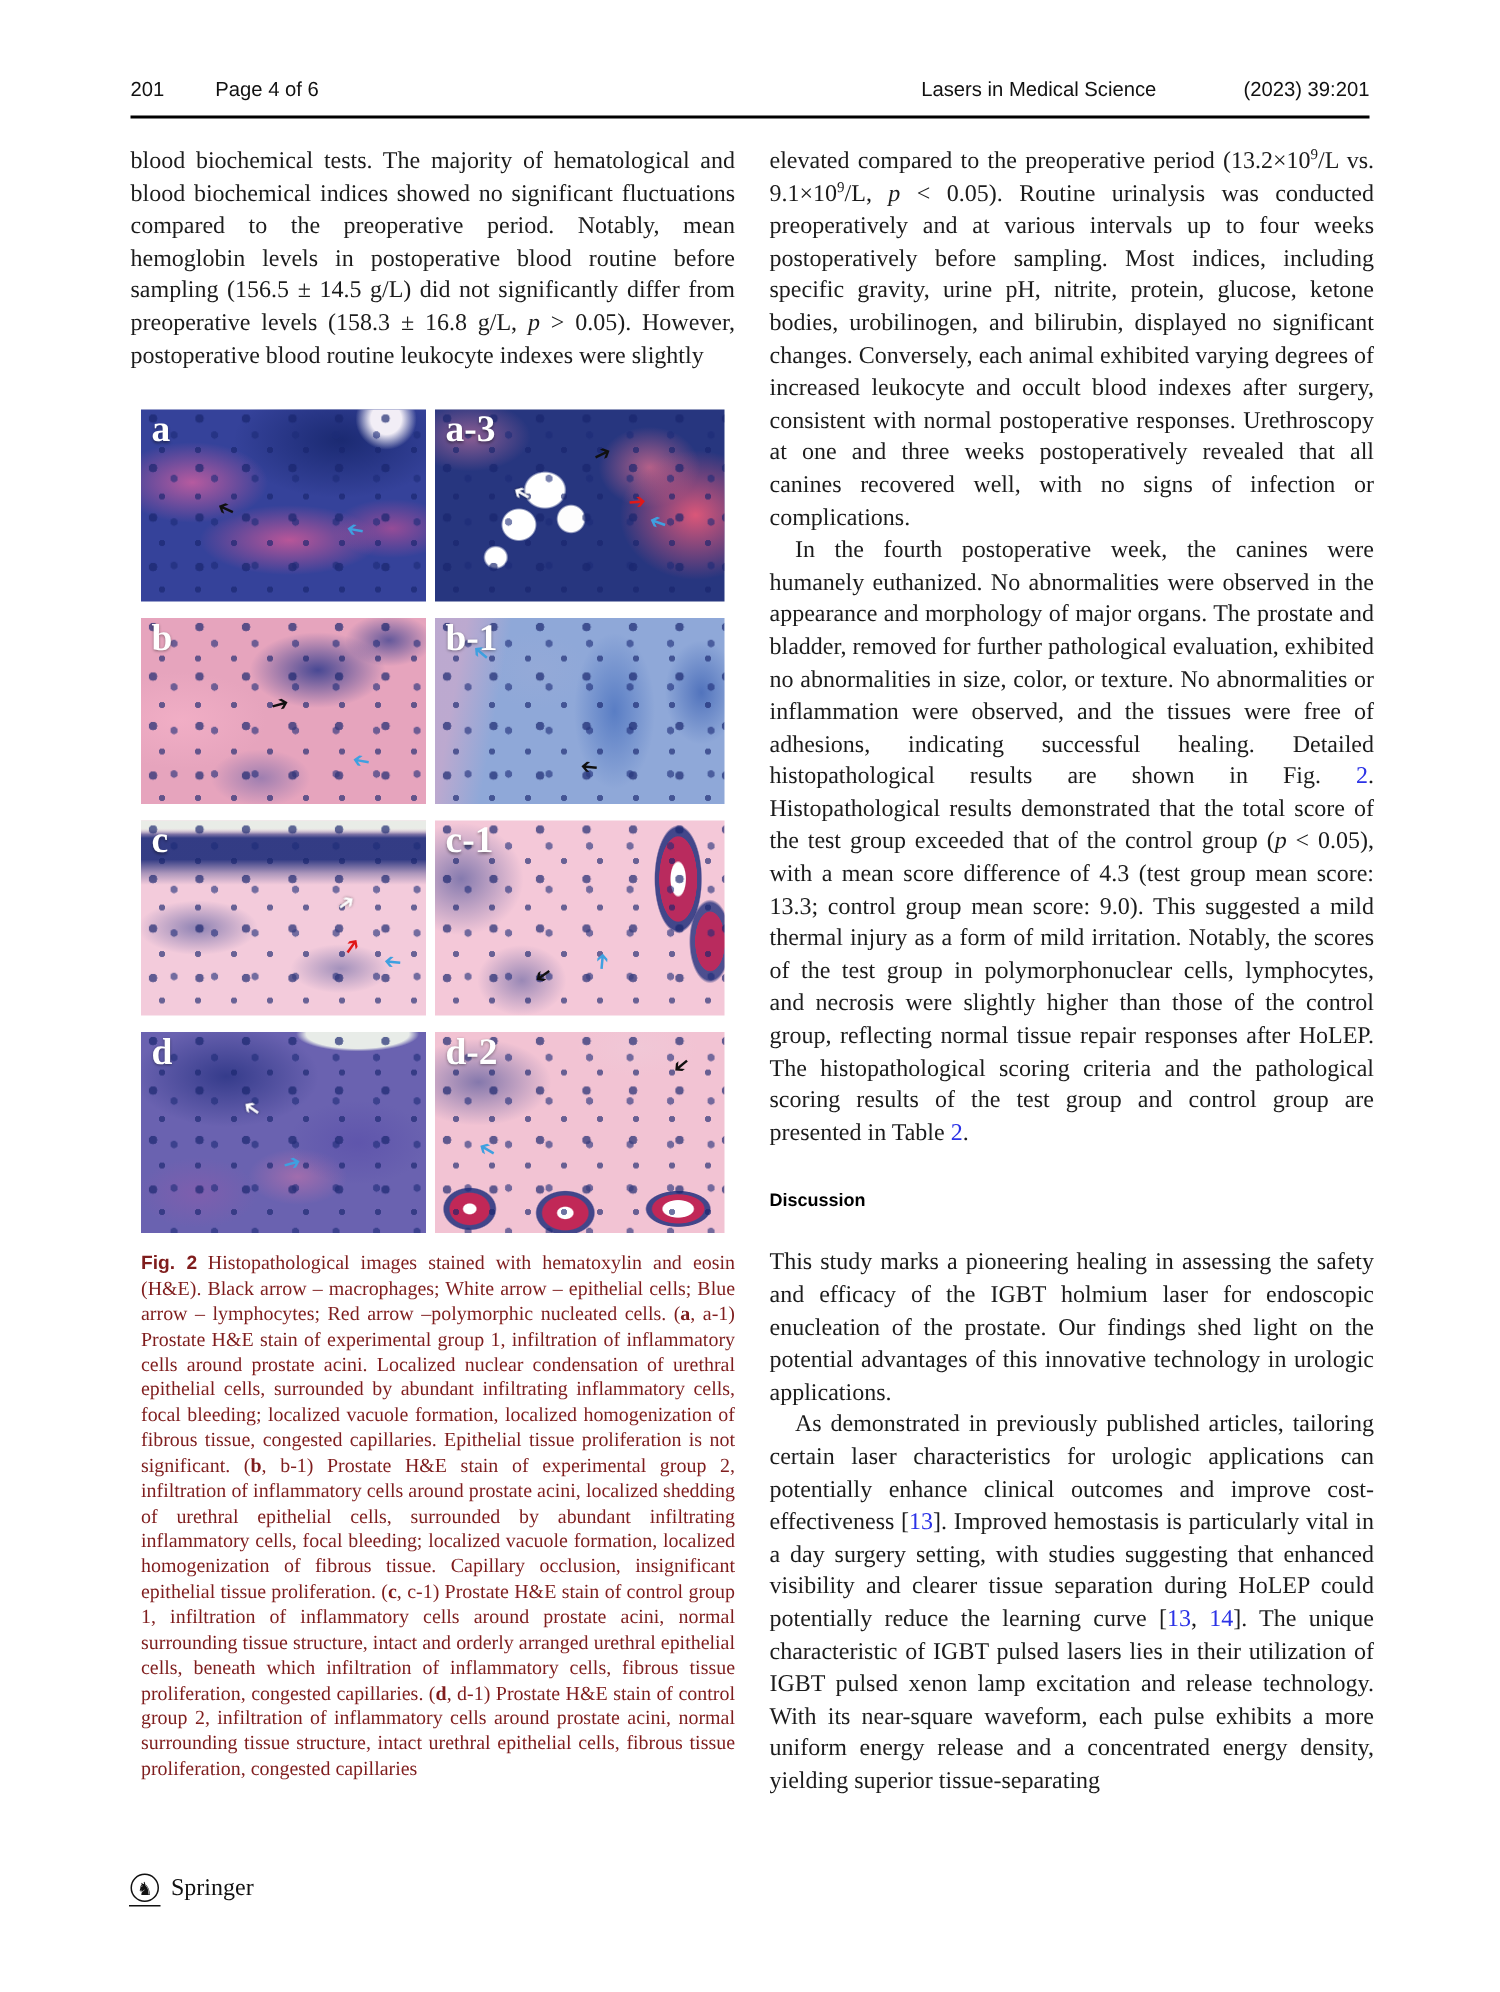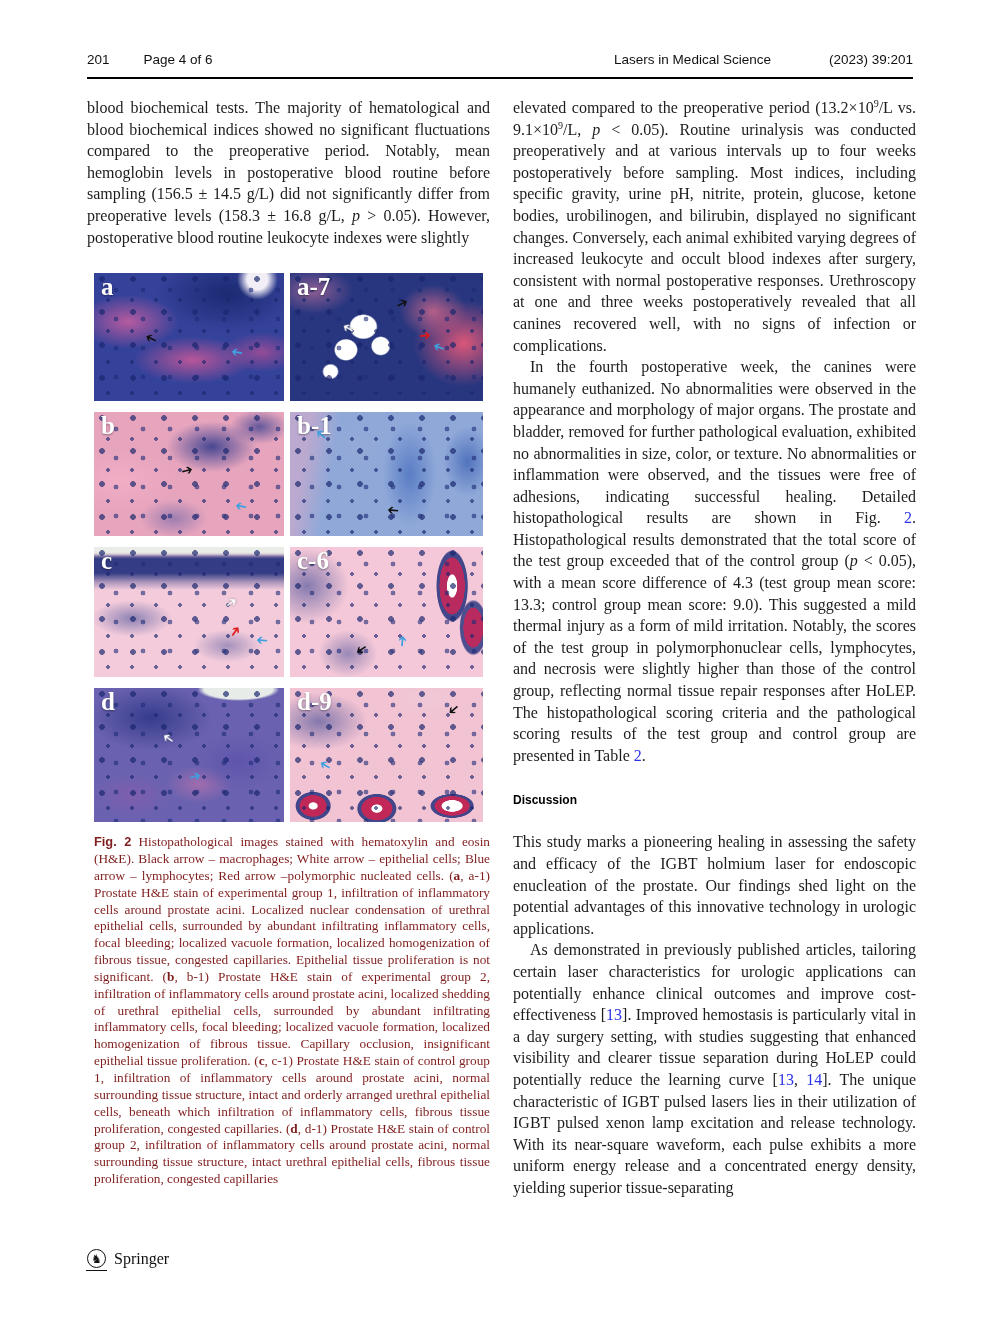--- a/index.html
+++ b/index.html
@@ -134,21 +134,21 @@
       <figure class="fig" style="margin-block:25px 0;margin-inline:7px 0;">
         <div class="fig-grid">
             <div class="panel p-a">
               <span class="nuclei"></span>
               <span class="panel-label">a</span>
               <span class="arrow arrow-black" style="left: 27%; top: 46%; transform: rotate(205deg);">➔</span>
               <span class="arrow arrow-blue" style="left: 72%; top: 57%; transform: rotate(190deg);">➔</span>
             </div>
             <div class="panel p-a1">
               <span class="nuclei"></span>
-              <span class="panel-label">a-7</span>
+              <span class="panel-label">a-3</span>
               <span class="arrow arrow-black" style="left: 55%; top: 18%; transform: rotate(-25deg);">➔</span>
               <span class="arrow arrow-white" style="left: 27%; top: 38%; transform: rotate(-150deg);">➔</span>
               <span class="arrow arrow-red" style="left: 67%; top: 43%; transform: rotate(-5deg);">➔</span>
               <span class="arrow arrow-blue" style="left: 74%; top: 53%; transform: rotate(-160deg);">➔</span>
             </div>
             <div class="panel p-b">
               <span class="nuclei"></span>
               <span class="panel-label">b</span>
               <span class="arrow arrow-black" style="left: 46%; top: 41%; transform: rotate(-15deg);">➔</span>
               <span class="arrow arrow-blue" style="left: 74%; top: 71%; transform: rotate(190deg);">➔</span>
@@ -161,33 +161,33 @@
             </div>
             <div class="panel p-c">
               <span class="nuclei"></span>
               <span class="panel-label">c</span>
               <span class="arrow arrow-white" style="left: 69%; top: 37%; transform: rotate(-35deg);">➔</span>
               <span class="arrow arrow-red" style="left: 71%; top: 59%; transform: rotate(-55deg);">➔</span>
               <span class="arrow arrow-blue" style="left: 85%; top: 67%; transform: rotate(185deg);">➔</span>
             </div>
             <div class="panel p-c1">
               <span class="nuclei"></span>
-              <span class="panel-label">c-6</span>
+              <span class="panel-label">c-1</span>
               <span class="arrow arrow-black" style="left: 34%; top: 74%; transform: rotate(145deg);">➔</span>
               <span class="arrow arrow-blue" style="left: 55%; top: 67%; transform: rotate(-85deg);">➔</span>
             </div>
             <div class="panel p-d">
               <span class="nuclei"></span>
               <span class="panel-label">d</span>
               <span class="arrow arrow-white" style="left: 36%; top: 33%; transform: rotate(-145deg);">➔</span>
               <span class="arrow arrow-blue" style="left: 50%; top: 60%; transform: rotate(-15deg);">➔</span>
             </div>
             <div class="panel p-d1">
               <span class="nuclei"></span>
-              <span class="panel-label">d-9</span>
+              <span class="panel-label">d-2</span>
               <span class="arrow arrow-black" style="left: 82%; top: 11%; transform: rotate(140deg);">➔</span>
               <span class="arrow arrow-blue" style="left: 15%; top: 53%; transform: rotate(-150deg);">➔</span>
             </div>
           </div>
         <figcaption class="caption"><span class="cap-label">Fig. 2</span><span>Histopathological images stained with hematoxylin and eosin (H&amp;E). Black arrow – macrophages; White arrow – epithelial cells; Blue arrow – lymphocytes; Red arrow –polymorphic nucleated cells. (</span><b>a</b><span>, a-1) Prostate H&amp;E stain of experimental group 1, infiltration of inflammatory cells around prostate acini. Localized nuclear condensation of urethral epithelial cells, surrounded by abundant infiltrating inflammatory cells, focal bleeding; localized vacuole formation, localized homogenization of fibrous tissue, congested capillaries. Epithelial tissue proliferation is not significant. (</span><b>b</b><span>, b-1) Prostate H&amp;E stain of experimental group 2, infiltration of inflammatory cells around prostate acini, localized shedding of urethral epithelial cells, surrounded by abundant infiltrating inflammatory cells, focal bleeding; localized vacuole formation, localized homogenization of fibrous tissue. Capillary occlusion, insignificant epithelial tissue proliferation. (</span><b>c</b><span>, c-1) Prostate H&amp;E stain of control group 1, infiltration of inflammatory cells around prostate acini, normal surrounding tissue structure, intact and orderly arranged urethral epithelial cells, beneath which infiltration of inflammatory cells, fibrous tissue proliferation, congested capillaries. (</span><b>d</b><span>, d-1) Prostate H&amp;E stain of control group 2, infiltration of inflammatory cells around prostate acini, normal surrounding tissue structure, intact urethral epithelial cells, fibrous tissue proliferation, congested capillaries</span></figcaption>
       </figure>
     </section>
 
     <section class="col right">
       <div class="body-text">

